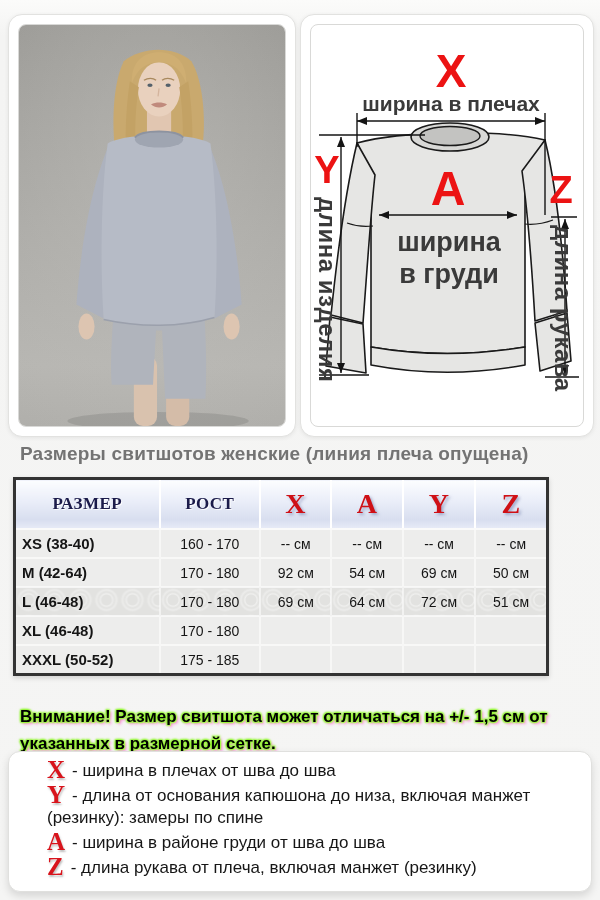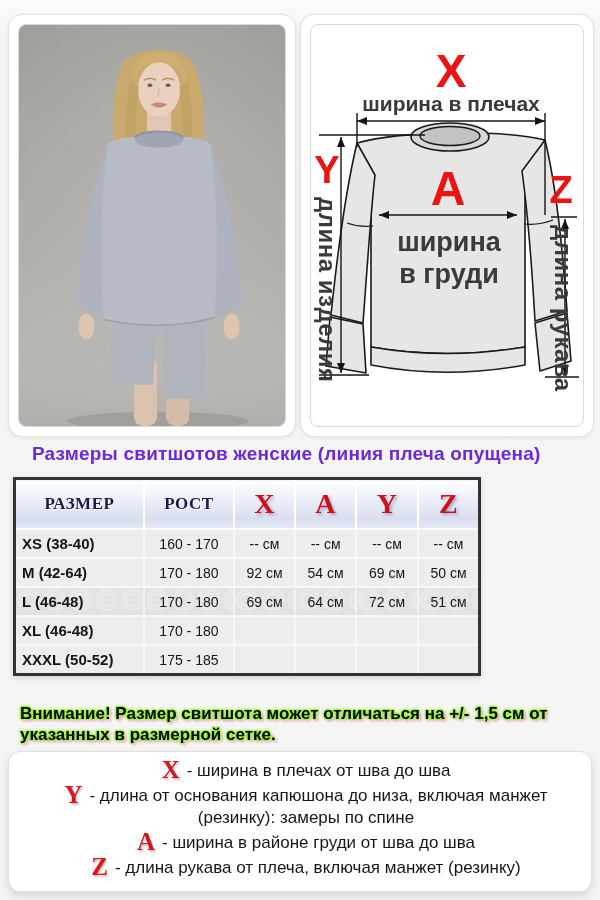--- a/index.html
+++ b/index.html
@@ -9,24 +9,24 @@
     font-family:"Liberation Sans",sans-serif;color:#111;
   }
   .card{position:absolute;background:#fff;border:1px solid #e2e2e0;border-radius:14px;
         box-shadow:0 1px 4px rgba(0,0,0,.07);}
   .card-inner{position:absolute;inset:9px;border:1px solid #d9d9d7;border-radius:8px;
         overflow:hidden;background:#fff;}
   .card-left{left:8px;top:14px;width:286px;height:421px;}
   .card-right{left:300px;top:14px;width:292px;height:421px;}
   .card-inner svg{display:block;width:100%;height:100%;}
 
-  .page-title{position:absolute;left:32px;top:443px;font-size:19px;font-weight:bold;
-        letter-spacing:.2px;color:#6d28d9;}
-
-  table.size-table{position:absolute;left:13px;top:477px;width:468px;
+  .page-title{position:absolute;left:20px;top:443px;font-size:19px;font-weight:bold;
+        letter-spacing:.2px;color:#737373;}
+
+  table.size-table{position:absolute;left:13px;top:477px;width:536px;
         border:3px solid #333;border-collapse:collapse;background:#0f766e;
         box-shadow:0 2px 5px rgba(0,0,0,.15);}
   .size-table th{
         height:46px;background:linear-gradient(180deg,#fcfdff 0%,#e9edf8 45%,#d8deef 82%,#e7ebf7 100%);
         font-family:"Liberation Serif",serif;font-weight:bold;font-size:17px;color:#1b1b4a;
         letter-spacing:.5px;text-shadow:1px 1px 0 rgba(255,255,255,.9);
         border-left:2px solid #fff;border-bottom:2px solid #fafafa;}
   .size-table th:first-child{border-left:none;}
   .size-table th.letter{font-size:28px;color:#cf1016;
         text-shadow:2px 2px 3px rgba(110,120,170,.55);}
@@ -36,28 +36,28 @@
         font-weight:bold;font-size:15px;}
   .size-table tr.plain td{background:#ededec;}
   .size-table tr.patterned td{
         background-color:#e2e2e0;
         background-image:radial-gradient(circle at 12px 12px,rgba(255,255,255,0) 5px,
           rgba(255,255,255,.45) 6px,rgba(255,255,255,0) 8px,
           rgba(255,255,255,.35) 10px,rgba(255,255,255,0) 12px);
         background-size:26px 26px;}
 
   .warning{position:absolute;left:20px;top:703px;width:562px;
-        font-size:17px;line-height:21px;font-weight:bold;color:#000;
+        font-size:17px;line-height:27px;font-weight:bold;color:#000;
         text-shadow:-1px -1px 2px #8cf527,1px -1px 2px #9dff3d,-1px 1px 2px #8cf527,
                     1px 1px 1px #b4ff5e,2px 2px 3px #ff6ad5;}
 
   .legend-card{position:absolute;left:8px;top:751px;width:584px;height:141px;
         background:#fff;border:1px solid #e0e0de;border-radius:12px;
         box-shadow:0 4px 8px rgba(0,0,0,.13);box-sizing:border-box;
-        padding:5px 26px 8px 38px;text-align:center;}
+        padding:5px 26px 8px 38px;}
   .legend-item{font-size:17px;color:#161616;line-height:22px;margin:2px 0;}
   .legend-letter{font-family:"Liberation Serif",serif;font-weight:bold;font-size:25px;
         color:#d8141c;margin-right:7px;vertical-align:-2px;
         text-shadow:1px 2px 2px rgba(140,140,140,.55);}
 
   .diag-red{fill:#ec1313;font-weight:bold;font-family:"Liberation Sans",sans-serif;}
   .diag-dark{fill:#3a3a3a;font-weight:bold;font-family:"Liberation Sans",sans-serif;}
   .meas{stroke:#141414;stroke-width:1.4;fill:none;}
   .garment{fill:#e6e6e4;stroke:#1a1a1a;stroke-width:1.6;stroke-linejoin:round;}
 </style>

